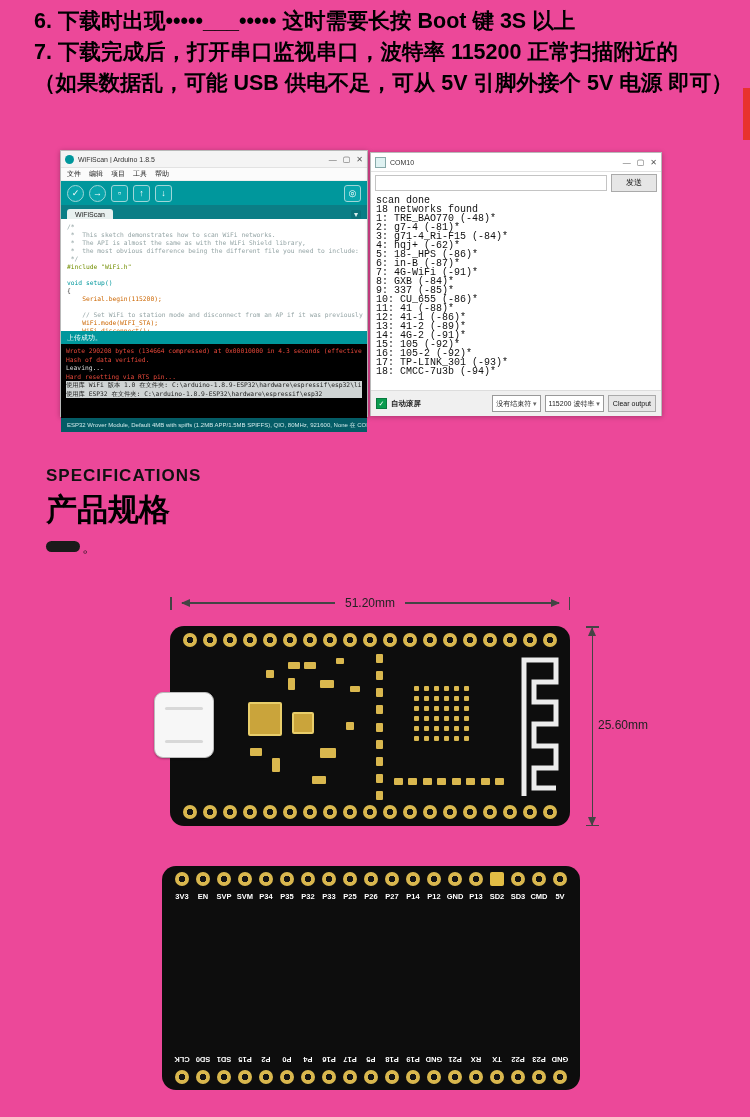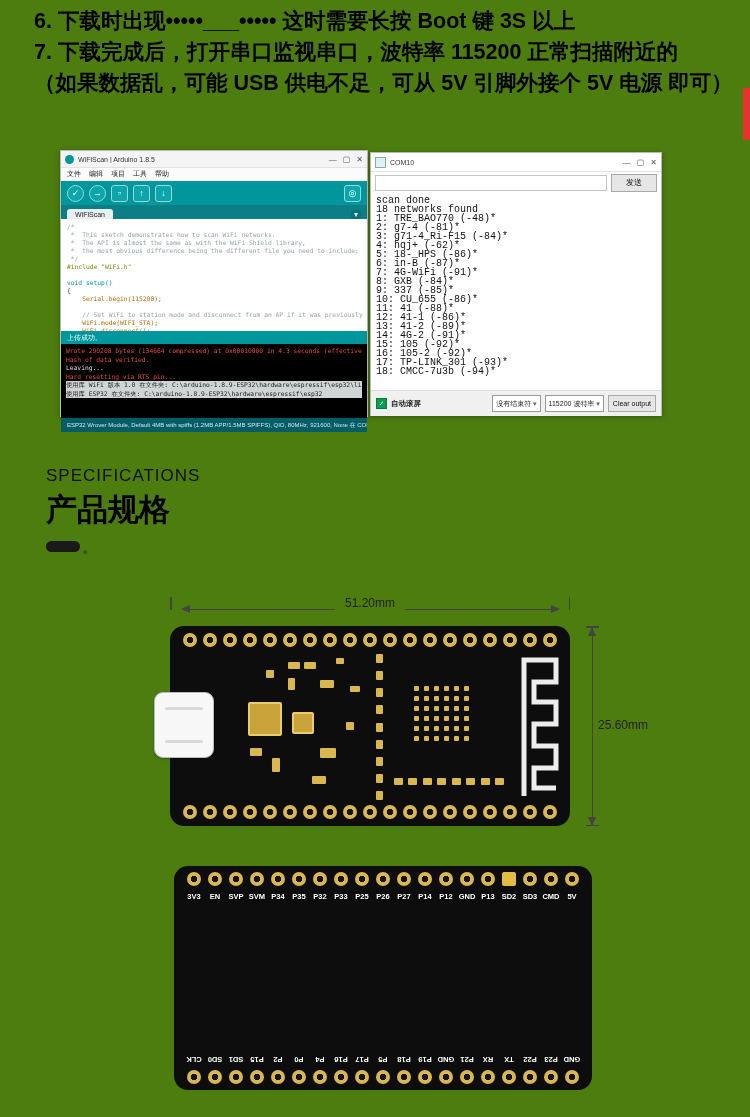--- a/index.html
+++ b/index.html
@@ -1,16 +1,16 @@
 <!DOCTYPE html>
 <html><head>
 <meta charset="utf-8">
 <style>
   html,body{margin:0;padding:0;background:#fff;}
-  .page{position:relative;width:750px;height:1117px;background:#4d7c0f;overflow:hidden;
+  .page{position:relative;width:750px;height:1117px;background:#ec4899;overflow:hidden;
         font-family:"Liberation Sans",sans-serif;color:#111;}
 
   
   .instructions{position:absolute;left:34px;top:6px;width:706px;font-size:21.5px;
                 line-height:31px;font-weight:600;color:#000;}
   .red-strip{position:absolute;right:0;top:88px;width:7px;height:52px;background:#e8322e;}
 
   
   .win{position:absolute;background:#fff;border:1px solid #b9b9b9;
        box-shadow:0 1px 5px rgba(0,0,0,.28);font-family:"Liberation Sans",sans-serif;}
@@ -71,21 +71,21 @@
   .chk-label{font-size:7.5px;color:#222;font-weight:bold;}
   .combo{height:15px;background:#fff;border:1px solid #999;font-size:7px;line-height:15px;
          padding:0 3px;color:#222;white-space:nowrap;}
   .combo .ar{color:#666;}
   .clear-btn{height:15px;background:#e6e6e6;border:1px solid #aaa;font-size:7px;
              line-height:15px;padding:0 4px;}
   .ser-bottom .spacer{flex:1;}
 
   
   .specs{position:absolute;left:46px;top:466px;}
-  .specs .en{font-size:17px;font-weight:400;letter-spacing:1px;color:#111;}
+  .specs .en{font-size:17px;font-weight:700;letter-spacing:1px;color:#111;}
   .specs .cn{font-size:31px;font-weight:800;color:#000;margin-top:3px;}
   .specs .mark{display:flex;align-items:flex-end;gap:2px;margin-top:10px;}
   .dash-shape{width:34px;height:11px;background:#1a1a1a;border-radius:6px;}
   .specs .period{font-size:15px;line-height:11px;color:#111;}
 
   
   .board{position:absolute;background:#0d0d0d;border-radius:14px;}
   .pad-row{position:absolute;left:10px;right:10px;display:flex;justify-content:space-between;}
   .pad-cell{width:20px;display:flex;justify-content:center;}
   .pad{width:14px;height:14px;border-radius:50%;
@@ -111,40 +111,40 @@
   .stub-col i{width:7px;height:9px;background:#d9b74e;border-radius:1px;}
   .stub-row{position:absolute;display:flex;justify-content:space-between;}
   .stub-row i{width:9px;height:7px;background:#d9b74e;border-radius:1px;}
   .die-grid{position:absolute;left:244px;top:60px;display:grid;
             grid-template-columns:repeat(6,5px);grid-auto-rows:5px;gap:5px;}
   .die-grid i{background:#d9b74e;border-radius:1px;}
   .antenna{position:absolute;left:346px;top:22px;}
 
   
   .dim-h{position:absolute;left:20px;top:4px;width:400px;height:14px;display:flex;
-         align-items:flex-end;gap:10px;}
+         align-items:center;gap:10px;}
   .tickv{width:1.5px;height:13px;background:#444;}
   .dline{flex:1;height:1.5px;background:#444;position:relative;}
   .dline.left::before{content:"";position:absolute;left:-1px;top:-3.4px;
       border-top:4px solid transparent;border-bottom:4px solid transparent;border-right:9px solid #444;}
   .dline.right::after{content:"";position:absolute;right:-1px;top:-3.4px;
       border-top:4px solid transparent;border-bottom:4px solid transparent;border-left:9px solid #444;}
   .dim-label{font-size:12px;color:#222;white-space:nowrap;}
   .dim-v{position:absolute;left:436px;top:34px;height:200px;display:flex;flex-direction:column;
          align-items:center;}
   .tickh{width:13px;height:1.5px;background:#444;}
   .vline{width:1.5px;flex:1;background:#444;position:relative;}
   .vline::before{content:"";position:absolute;top:-1px;left:-3.4px;
       border-left:4px solid transparent;border-right:4px solid transparent;border-bottom:9px solid #444;}
   .vline::after{content:"";position:absolute;bottom:-1px;left:-3.4px;
       border-left:4px solid transparent;border-right:4px solid transparent;border-top:9px solid #444;}
   .height-label{position:absolute;left:448px;top:126px;}
 
   
-  .board-back-wrap{position:absolute;left:174px;top:866px;width:418px;height:224px;}
+  .board-back-wrap{position:absolute;left:162px;top:866px;width:418px;height:224px;}
   .board-back{left:0;top:0;width:418px;height:224px;}
   .board-back .pads-top{top:6px;}
   .board-back .lbl-top{top:26px;}
   .board-back .lbl-bottom{bottom:26px;}
   .board-back .pads-bottom{bottom:6px;}
   .board-back .pads-top .pad-cell:nth-child(16) .pad{border-radius:2px;background:#e2bd45;}
 </style>
 </head>
 <body>
 

